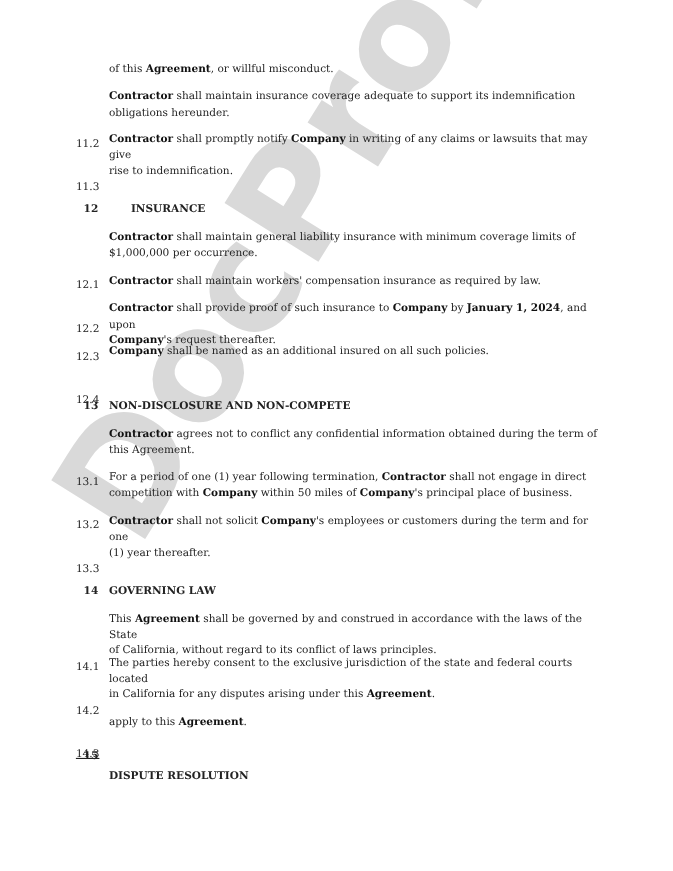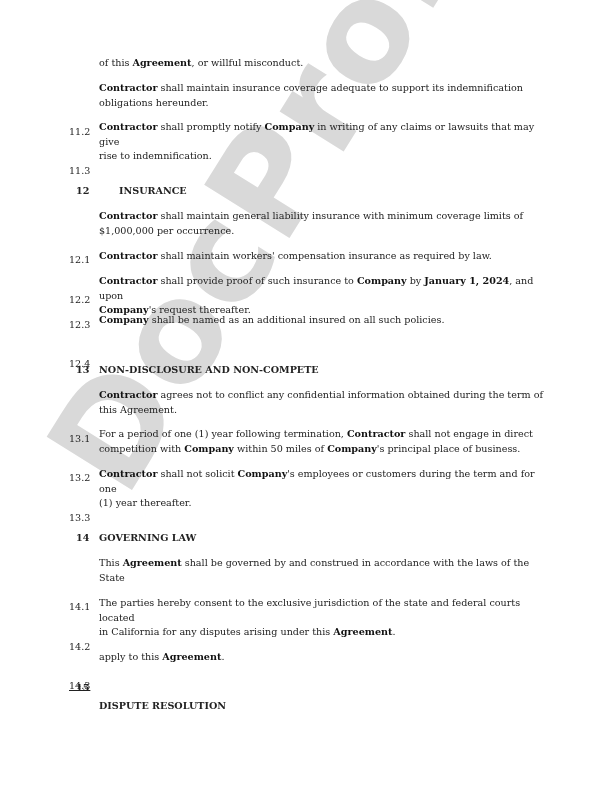--- a/index.html
+++ b/index.html
@@ -56,21 +56,21 @@
     <div class="num" style="top:427px;">13.2</div>
     <div class="text" style="top:427px;"><span>For a period of one (1) year following termination, </span><b>Contractor</b><span> shall not engage in direct</span><br><span>competition with </span><b>Company</b><span> within 50 miles of </span><b>Company</b><span>'s principal place of business.</span></div>
 
     <div class="num" style="top:467px;">13.3</div>
     <div class="text" style="top:467px;"><b>Contractor</b><span> shall not solicit </span><b>Company</b><span>'s employees or customers during the term and for one</span><br><span>(1) year thereafter.</span></div>
 
     <div class="hnum" style="top:531px;">14</div>
     <div class="head" style="top:531px;">GOVERNING LAW</div>
 
     <div class="num" style="top:556px;">14.1</div>
-    <div class="text" style="top:556px;"><span>This </span><b>Agreement</b><span> shall be governed by and construed in accordance with the laws of the State</span><br></div>
+    <div class="text" style="top:556px;"><span>This </span><b>Agreement</b><span> shall be governed by and construed in accordance with the laws of the State</span><br><span>of California, without regard to its conflict of laws principles.</span></div>
 
     <div class="num" style="top:596px;">14.2</div>
     <div class="text" style="top:596px;"><span>The parties hereby consent to the exclusive jurisdiction of the state and federal courts located</span><br><span>in California for any disputes arising under this </span><b>Agreement</b><span>.</span></div>
 
     <div class="num" style="top:635px;text-decoration:underline;">14.3</div>
     <div class="text" style="top:635px;"><br><span>apply to this </span><b>Agreement</b><span>.</span></div>
 
     <div class="hnum" style="top:681px;">15</div>
     <div class="head" style="top:699px;">DISPUTE RESOLUTION</div>
   </div>

